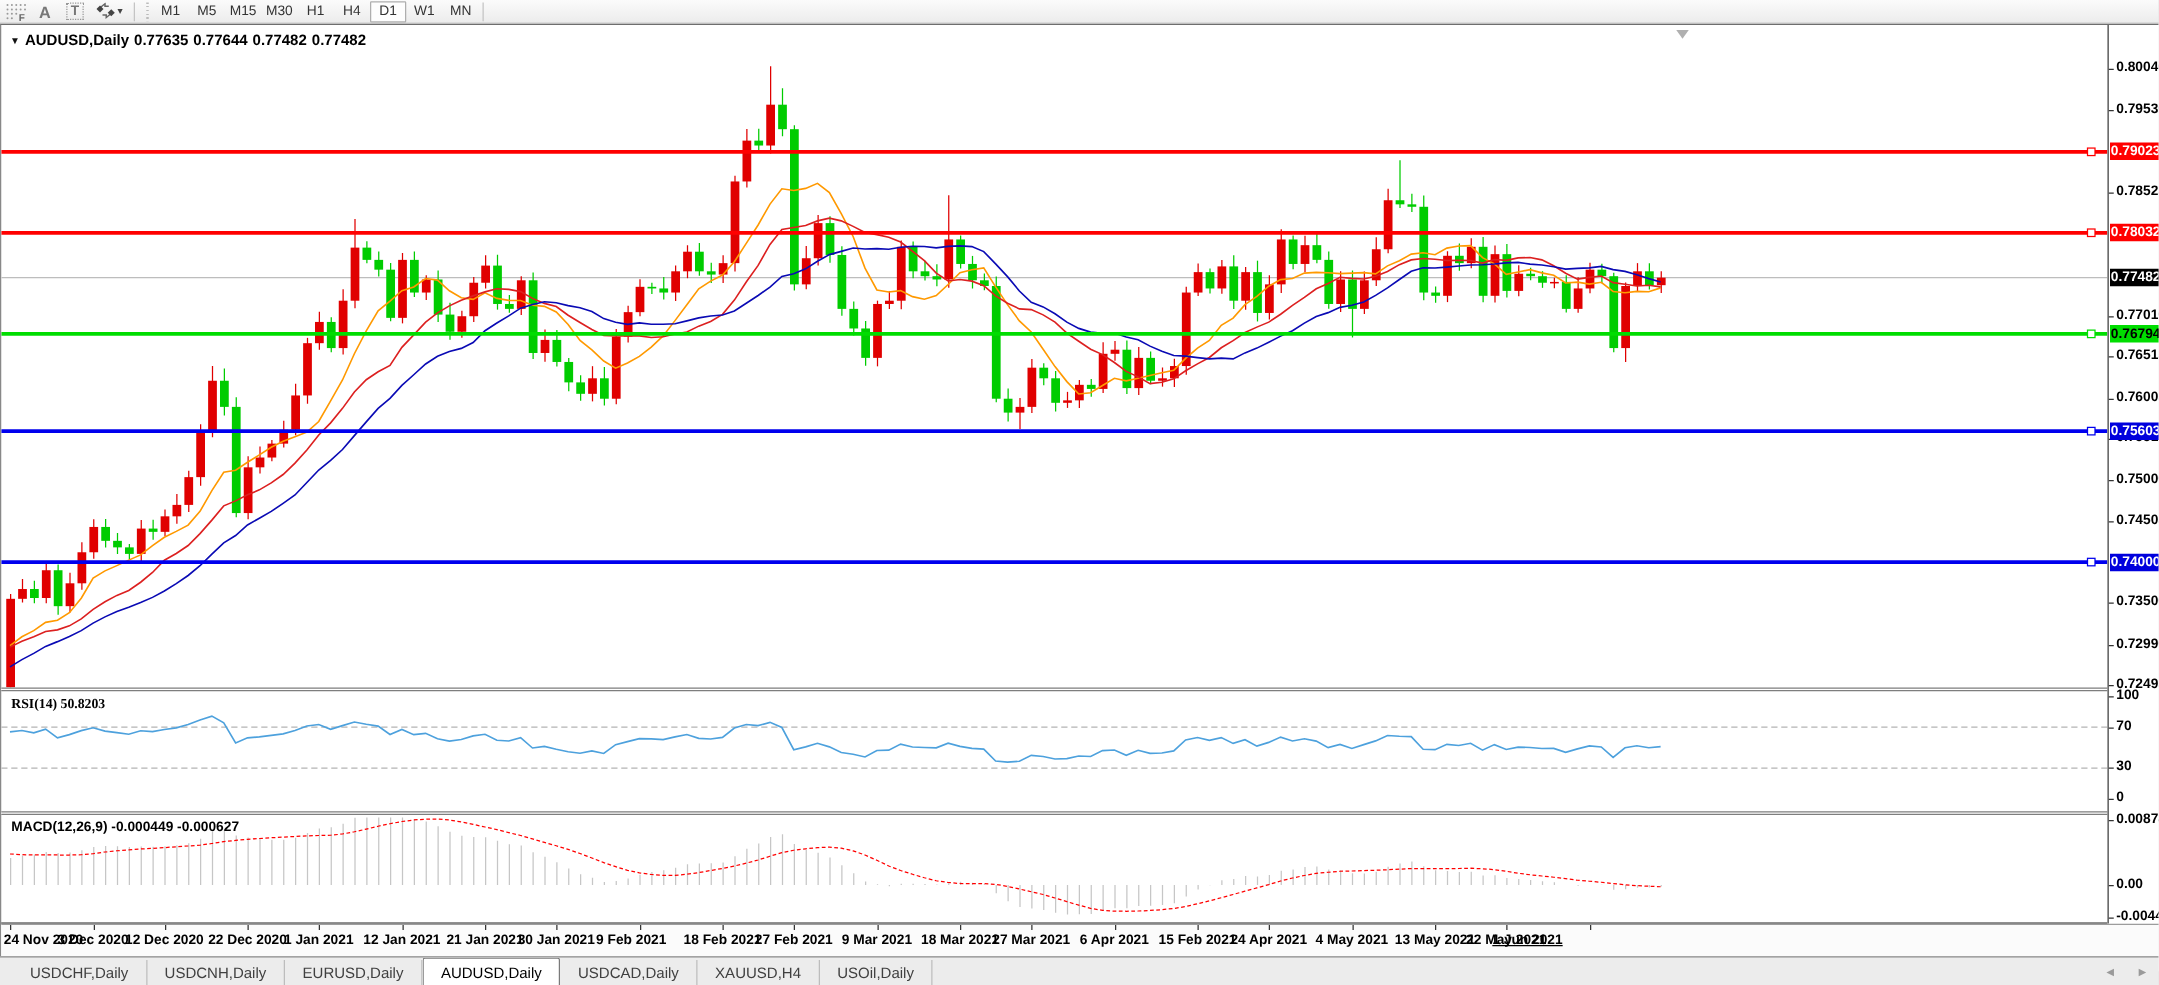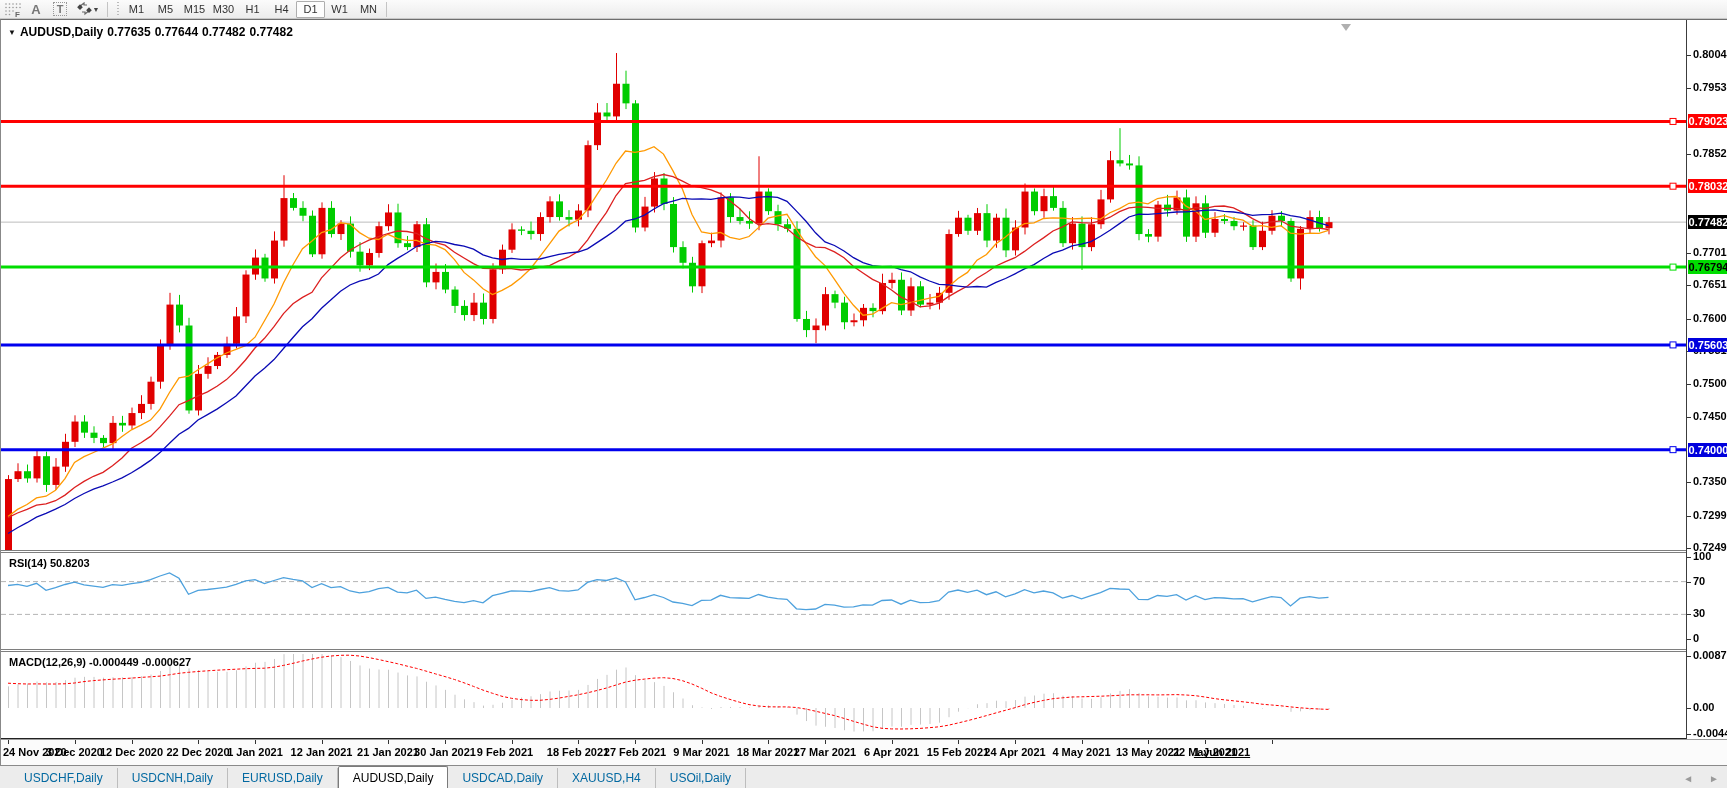--- a/index.html
+++ b/index.html
@@ -31,39 +31,39 @@
   .hsep { position:absolute; left:0; width:1685px; height:3px; background:#fff;
     border-top:1px solid #7e7e7e; border-bottom:1px solid #7e7e7e; }
   #sep1 { top:530px; } #sep2 { top:629px; }
   #svg-rsi  { position:absolute; left:0; top:533px; width:1685px; height:96px; }
   #svg-macd { position:absolute; left:0; top:632px; width:1685px; height:86px; }
   #frame-bottom { position:absolute; left:0; top:718px; width:1685px; height:1px; background:#222; }
   #chart-title { position:absolute; left:7px; top:5px; font-size:12px; font-weight:700; color:#000;
     display:flex; align-items:center; gap:4px; white-space:nowrap; }
   #chart-title .dd { font-size:8px; color:#111; }
   .pane-label { position:absolute; left:8px; font-size:11px; font-weight:600; color:#000; white-space:nowrap; }
-  #rsi-label  { top:537px; }
+  #rsi-label  { top:537px;font-family:Liberation Serif, serif; }
   #macd-label { top:636px; }
   
   #axis-col { position:absolute; left:1685px; top:0; width:42px; height:719px;
     border-left:1px solid #3c3c3c; background:#fff; }
   .tick-mark { position:absolute; left:0; width:4px; height:1px; background:#333; }
   .tick-label { position:absolute; left:6px; font-size:11px; font-weight:600; color:#000; white-space:nowrap; }
   .price-badge { position:absolute; left:1px; width:41px; font-size:11px; font-weight:600;
     text-align:center; padding:0; line-height:14px; white-space:nowrap; }
   
   #date-strip { position:absolute; left:0; top:719px; width:1727px; height:38px;
     background:#fbfbfb; border-top:1px solid #9c9c9c; }
   .date-tick { position:absolute; top:0; width:1px; height:4px; background:#333; }
   .date-label { position:absolute; top:6px; font-size:11px; font-weight:600; color:#000; white-space:nowrap; }
   
   #tabbar { position:absolute; left:0; top:765px; width:1727px; height:23px;
     background:#ececec; border-top:1px solid #8a8a8a; display:flex; align-items:flex-end; }
   #tabs { display:flex; align-items:flex-end; height:23px; padding-left:10px; }
-  .tab { height:20px; line-height:20px; padding:0 14px; font-size:12px; color:#0369a1;
+  .tab { height:20px; line-height:20px; padding:0 14px; font-size:12px; color:#404040;
     border-right:1px solid #bdbdbd; cursor:default; white-space:nowrap; }
   .tab.active { background:#ffffff; color:#000; height:22px; line-height:22px;
     border:1px solid #7a7a7a; border-bottom:none; border-radius:2px 2px 0 0; font-weight:400; }
   #tab-scrolls { position:absolute; right:8px; bottom:4px; display:flex; gap:16px;
     font-size:10px; color:#9a9a9a; }
 </style>
 </head>
 <body>
 
 <div id="app">

